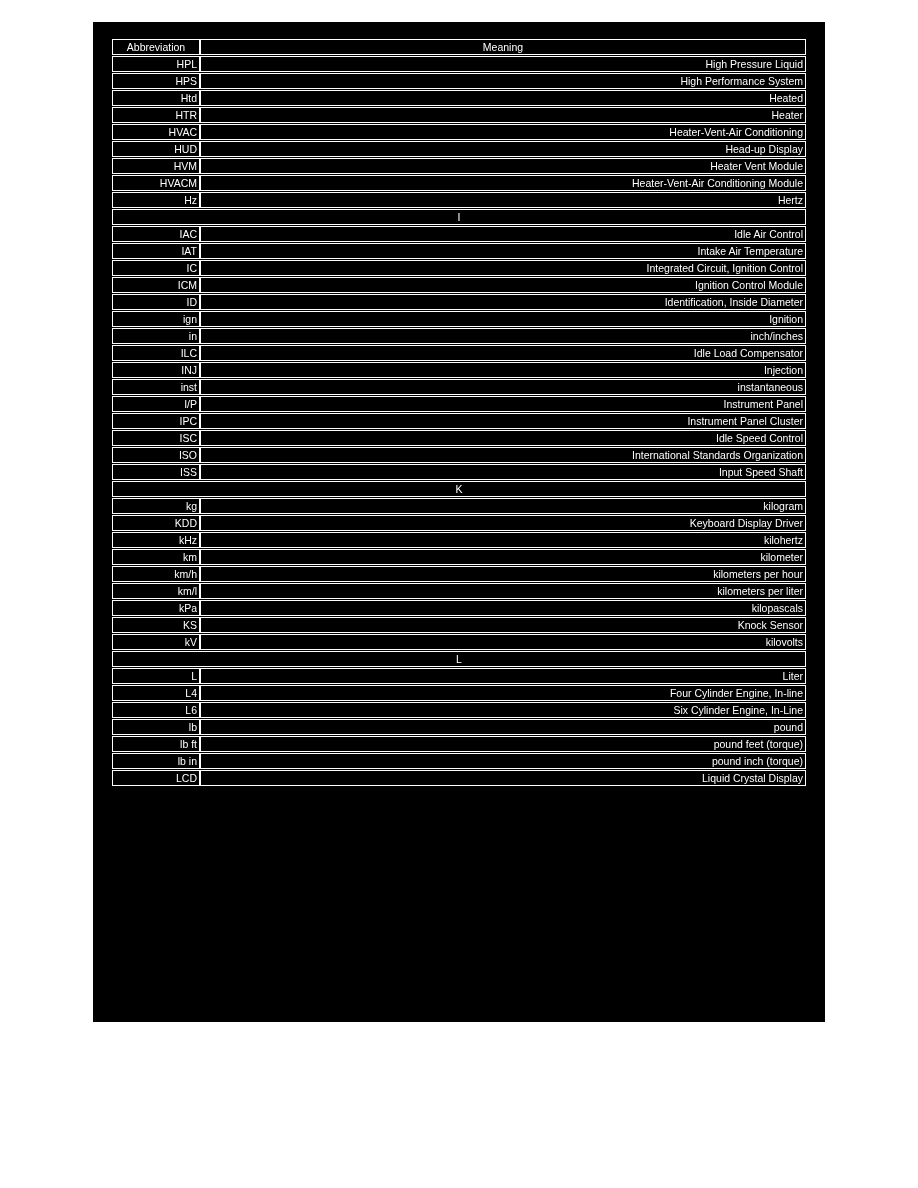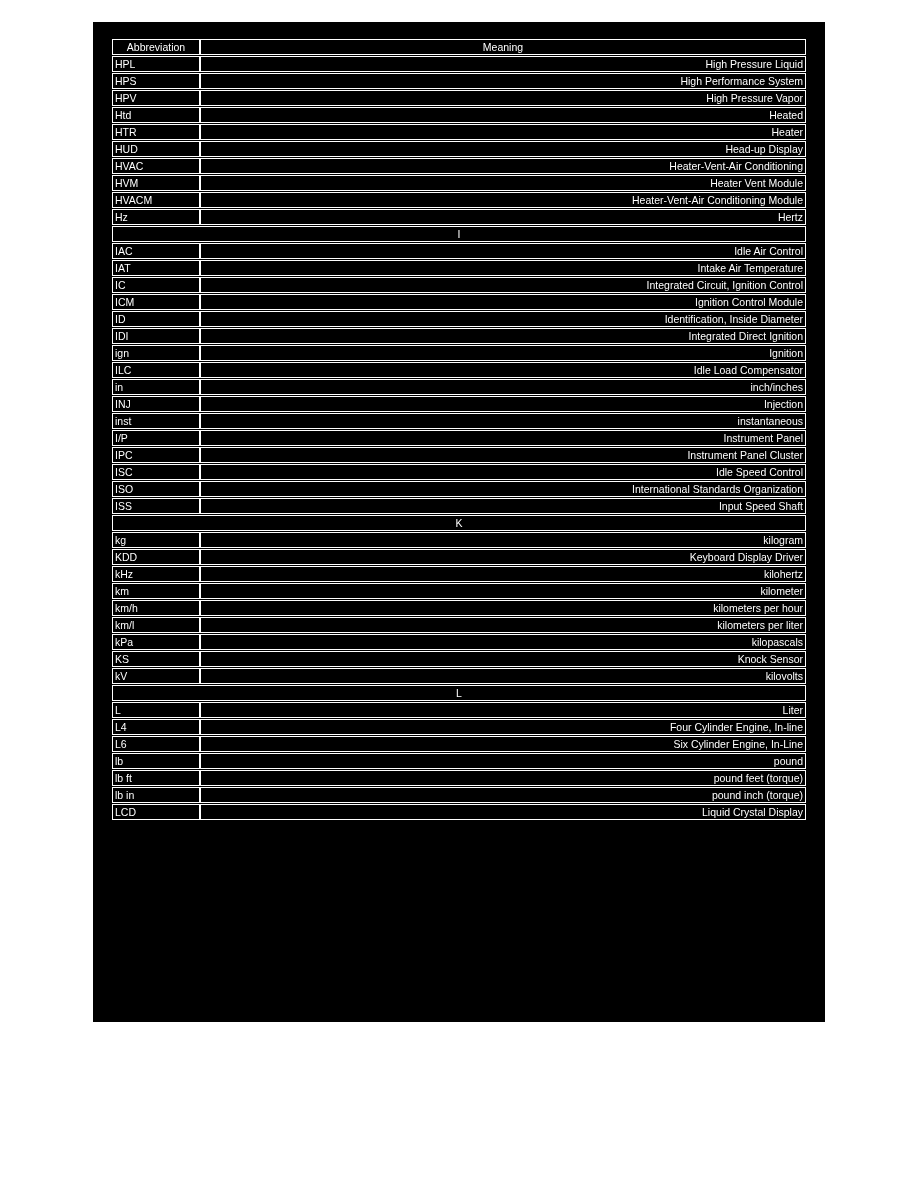--- a/index.html
+++ b/index.html
@@ -50,21 +50,21 @@
   }
   col.c-abbr { width: 88px; }
   col.c-mean { width: 606px; }
   th.head-abbr, th.head-mean {
     font-weight: bold;
     text-align: center;
     font-size: 11px;
     height: 17px;
   }
   td.abbr {
-    text-align: left;
+    text-align: right;
     font-size: 10.5px;
   }
   td.mean {
     text-align: right;
     padding-left: 5px;
   }
   td.section {
     text-align: center;
     font-weight: normal;
     font-size: 10.5px;
@@ -92,40 +92,36 @@
       <tbody id="tbody">
           <tr>
             <td class="abbr">HPL</td>
             <td class="mean">High Pressure Liquid</td>
           </tr>
           <tr>
             <td class="abbr">HPS</td>
             <td class="mean">High Performance System</td>
           </tr>
           <tr>
-            <td class="abbr">HPV</td>
-            <td class="mean">High Pressure Vapor</td>
-          </tr>
-          <tr>
             <td class="abbr">Htd</td>
             <td class="mean">Heated</td>
           </tr>
           <tr>
             <td class="abbr">HTR</td>
             <td class="mean">Heater</td>
           </tr>
           <tr>
+            <td class="abbr">HVAC</td>
+            <td class="mean">Heater-Vent-Air Conditioning</td>
+          </tr>
+          <tr>
             <td class="abbr">HUD</td>
             <td class="mean">Head-up Display</td>
           </tr>
           <tr>
-            <td class="abbr">HVAC</td>
-            <td class="mean">Heater-Vent-Air Conditioning</td>
-          </tr>
-          <tr>
             <td class="abbr">HVM</td>
             <td class="mean">Heater Vent Module</td>
           </tr>
           <tr>
             <td class="abbr">HVACM</td>
             <td class="mean">Heater-Vent-Air Conditioning Module</td>
           </tr>
           <tr>
             <td class="abbr">Hz</td>
             <td class="mean">Hertz</td>
@@ -147,34 +143,30 @@
           </tr>
           <tr>
             <td class="abbr">ICM</td>
             <td class="mean">Ignition Control Module</td>
           </tr>
           <tr>
             <td class="abbr">ID</td>
             <td class="mean">Identification, Inside Diameter</td>
           </tr>
           <tr>
-            <td class="abbr">IDI</td>
-            <td class="mean">Integrated Direct Ignition</td>
-          </tr>
-          <tr>
             <td class="abbr">ign</td>
             <td class="mean">Ignition</td>
           </tr>
           <tr>
+            <td class="abbr">in</td>
+            <td class="mean">inch/inches</td>
+          </tr>
+          <tr>
             <td class="abbr">ILC</td>
             <td class="mean">Idle Load Compensator</td>
-          </tr>
-          <tr>
-            <td class="abbr">in</td>
-            <td class="mean">inch/inches</td>
           </tr>
           <tr>
             <td class="abbr">INJ</td>
             <td class="mean">Injection</td>
           </tr>
           <tr>
             <td class="abbr">inst</td>
             <td class="mean">instantaneous</td>
           </tr>
           <tr>

